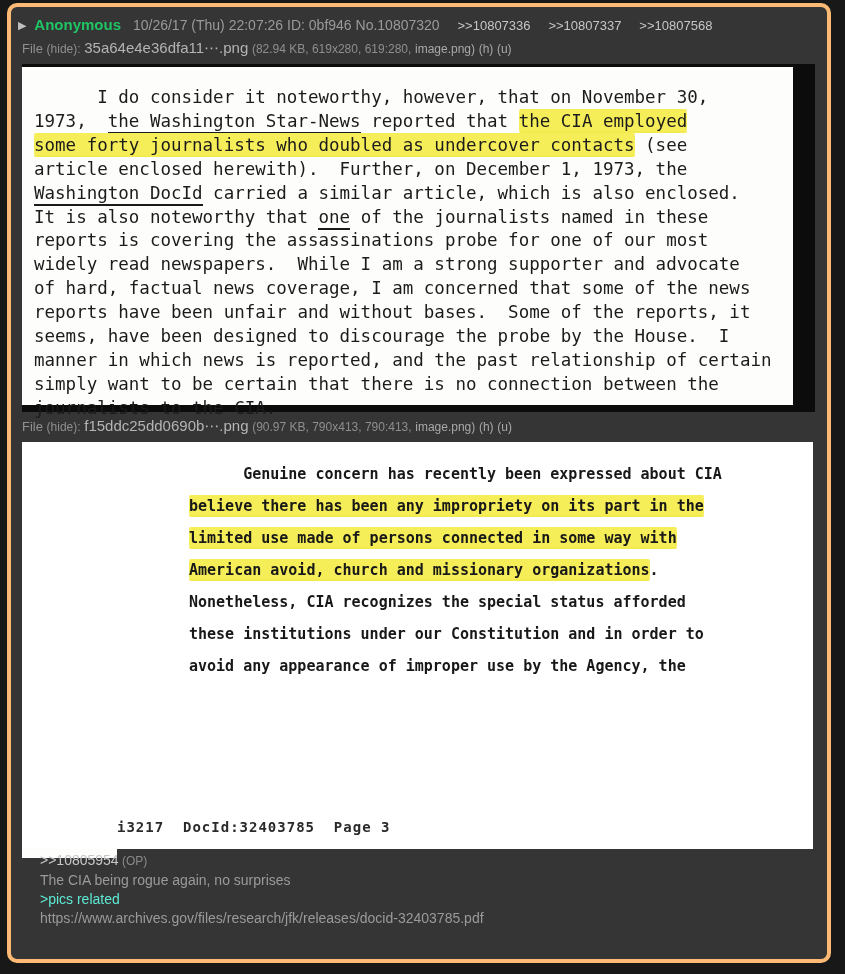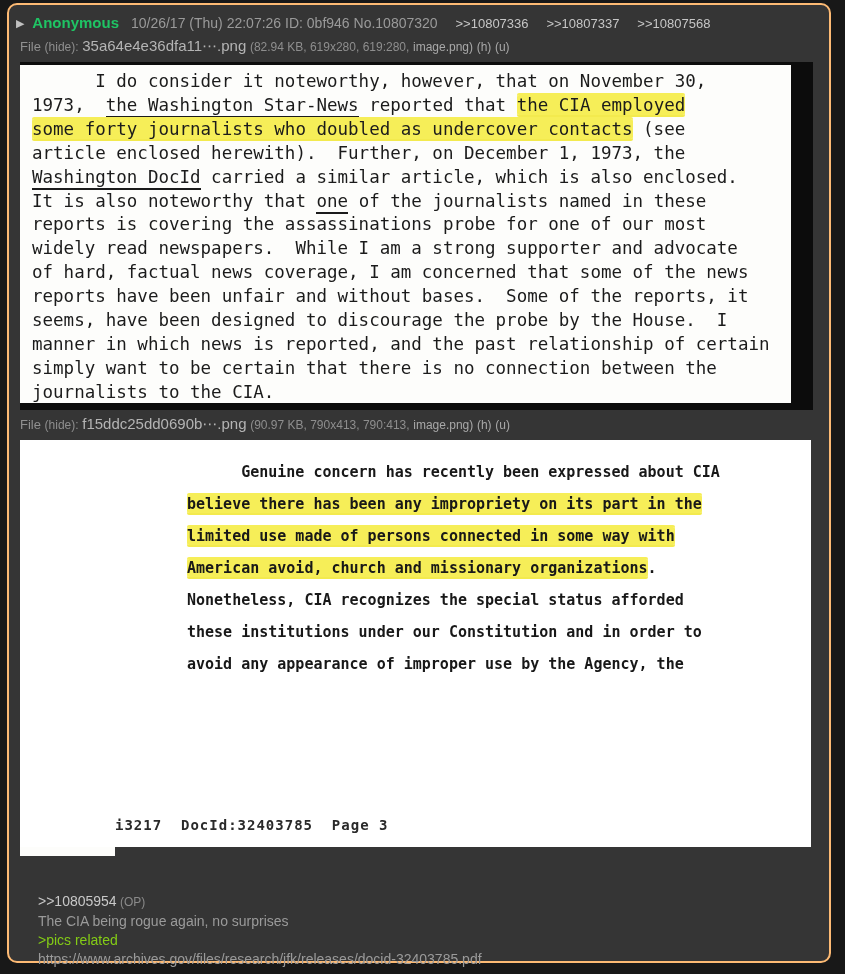--- a/index.html
+++ b/index.html
@@ -7,21 +7,21 @@
   body {
     background:#181818;
     font-family:"Liberation Sans", sans-serif;
     position:relative;
     overflow:hidden;
   }
   .post {
     position:absolute; left:7px; top:3px;
     width:824px; height:960px;
     background:#353535;
-    border:2px solid #fdba74;
+    border:4px solid #fdba74;
     border-radius:10px;
   }
 
   
   .post-header {
     position:absolute; left:7px; top:9px;
     white-space:nowrap;
     font-size:14px; color:#9a9a9a;
   }
   .toggle { color:#c0c0c0; font-size:11px; margin-right:4px; vertical-align:1px; cursor:pointer; }
@@ -42,21 +42,21 @@
   .scan1 {
     position:absolute; left:11px; top:57px;
     width:793px; height:348px;
     background:#0c0c0c;
     padding:3px 22px 7px 0;
     cursor:pointer;
   }
   .scan1-paper {
     width:100%; height:100%;
     background:#fdfdfb;
-    padding:5px 4px 0 12px;
+    padding:19px 4px 0 12px;
   }
   .doc1-line {
     font-family:"DejaVu Sans Mono", monospace;
     font-size:17.5px; line-height:23.9px;
     color:#1b1b1b; font-weight:500;
     white-space:pre;
   }
   .scan2 {
     position:absolute; left:11px; top:435px;
     width:791px; height:407px;
@@ -79,26 +79,26 @@
     position:absolute; left:95px; bottom:14px;
     font-family:"DejaVu Sans Mono", monospace;
     font-size:14px; font-weight:bold; color:#2a2a2a;
     letter-spacing:1px; white-space:pre;
   }
   .hl { background:#f6ee58; box-shadow:0 -2px 0 #f6ee58, 0 2px 0 #f3ea4e; border-radius:2px; }
   .ul { border-bottom:2px solid #1b1b1b; padding-bottom:1px; }
 
   
   .post-body {
-    position:absolute; left:29px; top:887px;
+    position:absolute; left:29px; top:844px;
     font-size:14px; line-height:19px; color:#9a9a9a;
   }
   .quote-link { color:#c8c8c8; cursor:pointer; }
   .op-tag { color:#8a8a8a; font-size:12px; }
-  .greentext { color:#84cc16; }
+  .greentext { color:#5eead4; }
   .body-url { color:#9a9a9a; display:block; cursor:pointer; text-decoration:none; }
 </style>
 </head>
 <body>
 
 <div class="post">
 
   <div class="post-header">
     <span class="toggle">▶</span>
     <span class="poster-name">Anonymous</span>

